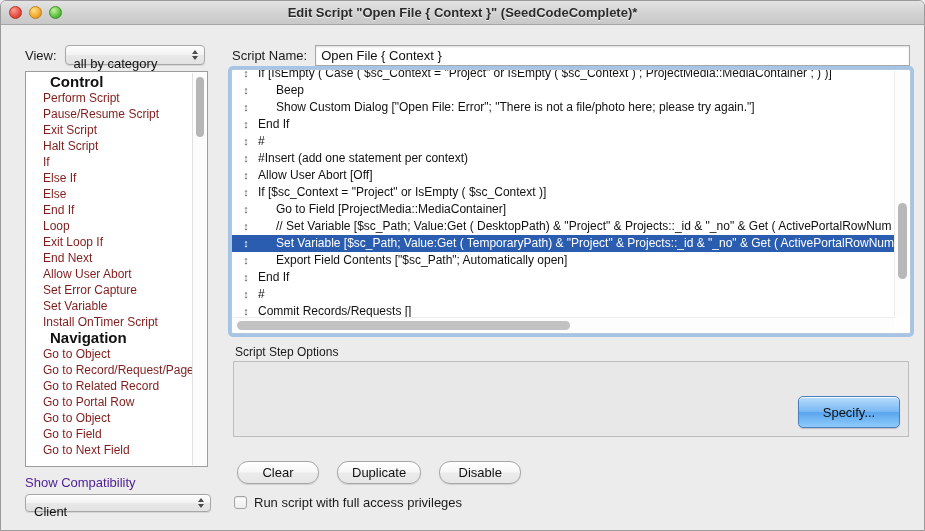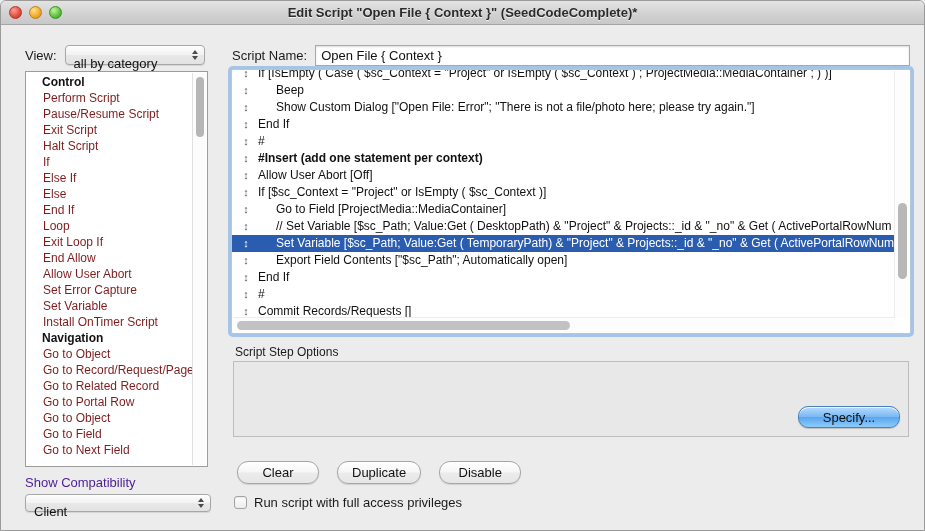--- a/index.html
+++ b/index.html
@@ -68,21 +68,21 @@
     box-sizing:border-box;
   }
 
   
   .stepslist{
     position:absolute;left:24px;top:70px;width:183px;height:396px;
     background:#fff;border:1px solid #9c9c9c;
     box-sizing:border-box;overflow:hidden;
   }
   .stepslist .inner{position:absolute;left:0;top:0;right:14px;top:2px;}
-  .cat{font-size:12px;font-weight:bold;color:#111;padding:0 0 0 16px;line-height:16px;white-space:nowrap;}
+  .cat{font-size:15px;font-weight:bold;color:#111;padding:0 0 0 24px;line-height:16px;white-space:nowrap;}
   .step{font-size:12px;color:#7f1d1d;padding:0 0 0 17px;line-height:16px;white-space:nowrap;}
   .vsb{
     position:absolute;right:1px;top:1px;width:13px;bottom:1px;
     background:#fcfcfc;border-left:1px solid #e0e0e0;
   }
   .vthumb{position:absolute;left:3px;width:8px;border-radius:4px;background:#b6b6b6;}
 
   .compat{position:absolute;left:24px;top:474px;width:190px;}
   .compat .ttl{font-size:13px;color:#4c1d95;margin-bottom:4px;}
   .compat .popup{width:186px;min-width:186px;height:17px;}
@@ -102,21 +102,21 @@
     white-space:nowrap;overflow:hidden;
   }
   .srow .handle{
     position:absolute;left:8px;top:0;width:12px;height:17px;
     display:flex;align-items:center;justify-content:center;
     font-size:11px;color:#555;line-height:1;
   }
   .srow .txt{display:block;padding-left:26px;}
   .srow.sel{background:#2a5db0;color:#fff;}
   .srow.sel .handle{color:#fff;}
-  .srow.bold .txt{font-weight:bold;}
+  .srow.bold .txt{font-weight:normal;}
   .ind1 .txt{padding-left:26px;}
   .ind2 .txt{padding-left:44px;}
 
   .pane-vsb{
     position:absolute;right:1px;top:1px;bottom:15px;width:14px;
     background:#fdfdfd;border-left:1px solid #ececec;
   }
   .pane-vthumb{position:absolute;left:3px;width:9px;border-radius:5px;background:#b8b8b8;}
   .pane-hsb{
     position:absolute;left:1px;right:15px;bottom:1px;height:14px;
@@ -125,22 +125,22 @@
   .pane-hthumb{position:absolute;top:3px;height:9px;border-radius:5px;background:#c2c2c2;}
 
   
   .sso-label{position:absolute;left:234px;top:344px;font-size:12px;color:#1a1a1a;}
   .ssobox{
     position:absolute;left:232px;top:360px;width:676px;height:76px;
     background:#e8e8e8;border:1px solid #bdbdbd;box-sizing:border-box;
   }
   .specify{
     position:absolute;right:8px;bottom:8px;
-    width:102px;height:22px;
-    border:1px solid #4a7fbd;border-radius:10px;
+    width:102px;height:32px;
+    border:1px solid #4a7fbd;border-radius:5px;
     background:linear-gradient(to bottom,#b9dcfb 0%,#7ab9f4 48%,#5aa6f0 52%,#8ecbfa 100%);
     box-shadow:inset 0 1px 0 rgba(255,255,255,.85), 0 1px 1px rgba(0,0,0,.18);
     font-size:13px;color:#101010;display:flex;align-items:center;justify-content:center;
     box-sizing:border-box;
   }
 
   
   .btnrow{position:absolute;left:236px;top:460px;display:flex;gap:18px;}
   .btn{
     height:23px;min-width:82px;padding:0 14px;
@@ -197,21 +197,21 @@
         <div class="step">Perform Script</div>
         <div class="step">Pause/Resume Script</div>
         <div class="step">Exit Script</div>
         <div class="step">Halt Script</div>
         <div class="step">If</div>
         <div class="step">Else If</div>
         <div class="step">Else</div>
         <div class="step">End If</div>
         <div class="step">Loop</div>
         <div class="step">Exit Loop If</div>
-        <div class="step">End Allow</div>
+        <div class="step">End Next</div>
         <div class="step">Allow User Abort</div>
         <div class="step">Set Error Capture</div>
         <div class="step">Set Variable</div>
         <div class="step">Install OnTimer Script</div>
         <div class="cat">Navigation</div>
         <div class="step">Go to Object</div>
         <div class="step">Go to Record/Request/Page</div>
         <div class="step">Go to Related Record</div>
         <div class="step">Go to Portal Row</div>
         <div class="step">Go to Object</div>

